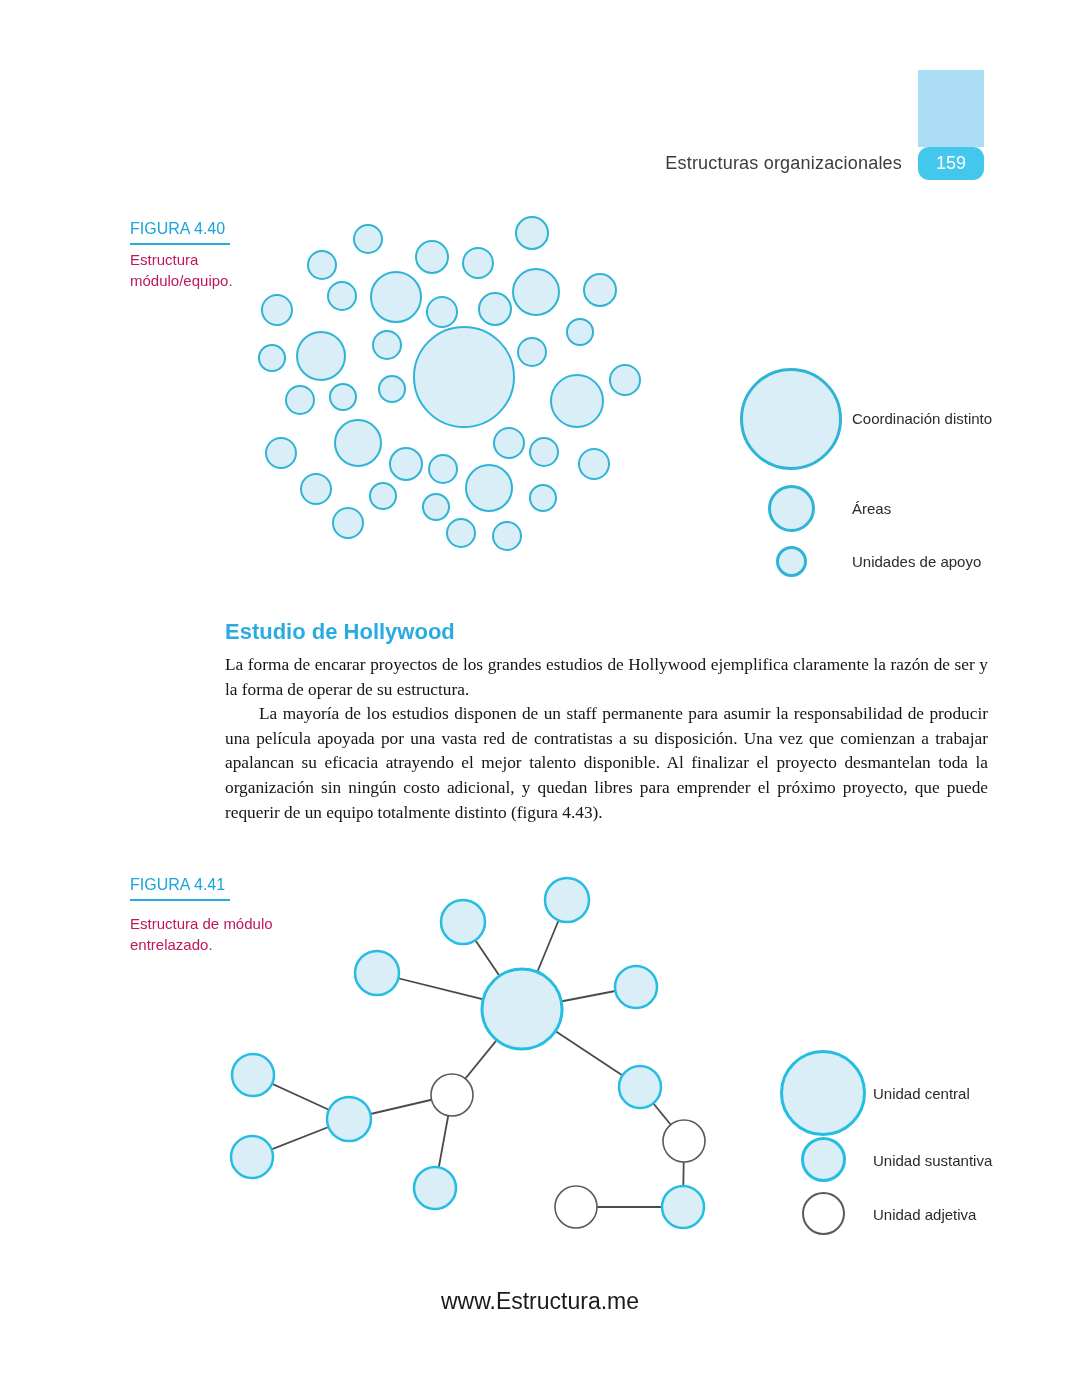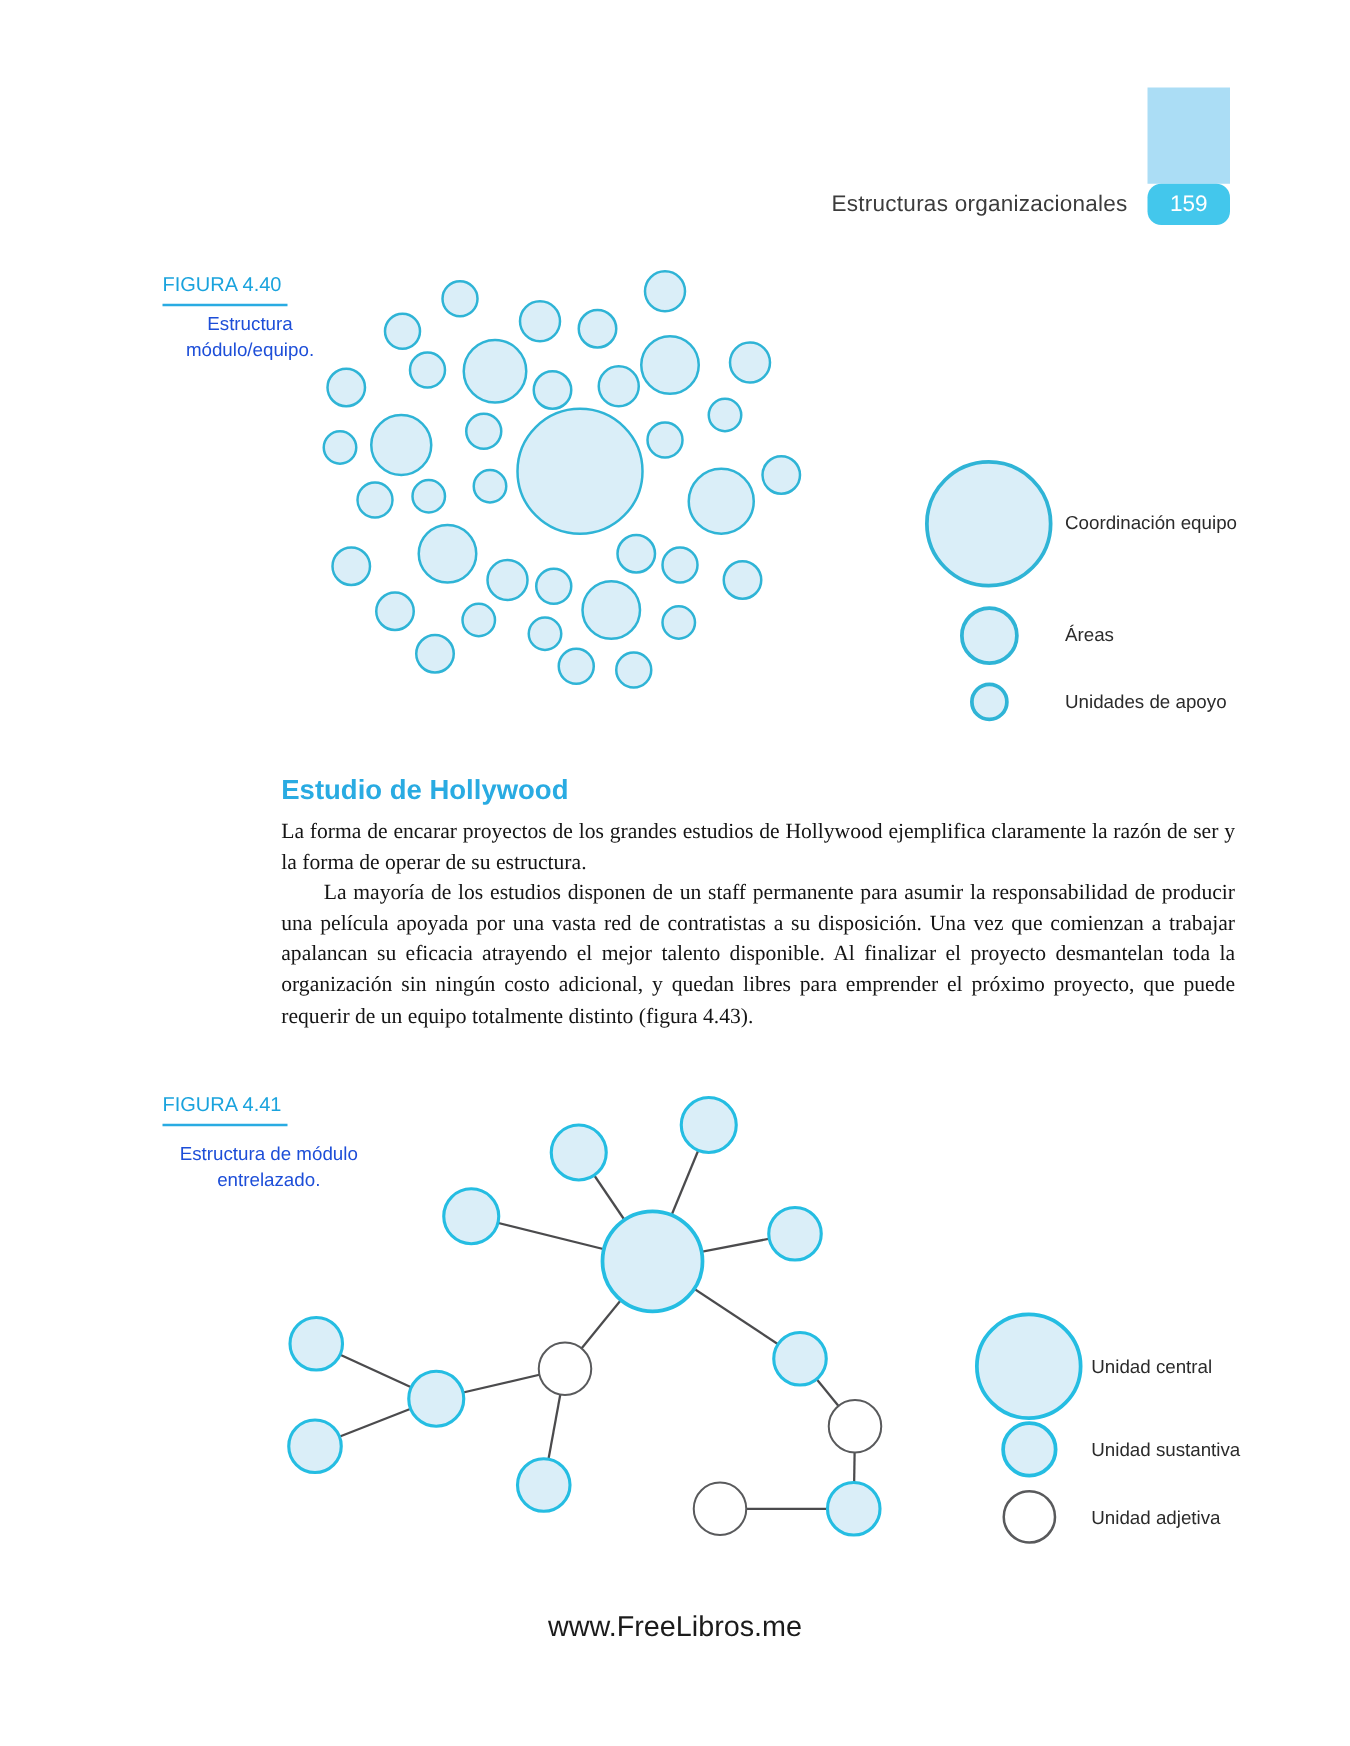--- a/index.html
+++ b/index.html
@@ -17,21 +17,21 @@
   .tab-light { position:absolute; left:918px; top:70px; width:66px; height:77px; background:#abddf5; }
   .tab-dark  { position:absolute; left:918px; top:147px; width:66px; height:33px; background:#43c7ec;
                color:#ffffff; font-size:18px; display:flex; align-items:center; justify-content:center;border-radius:11px; }
 
   
   .fig-label {
     position:absolute; left:130px; color:#1aa3dd; font-size:16px;
     padding-bottom:5px; border-bottom:2px solid #29abe2; width:100px; white-space:nowrap;
   }
   .fig-caption {
-    position:absolute; left:130px; font-size:15px; color:#1d4ed8; line-height:1.38;text-align:center;
+    position:absolute; left:130px; font-size:15px; color:#be185d; line-height:1.38;
   }
   #fig40-label { top:220px; }
   #fig40-caption { top:250px; width:140px; }
   #fig41-label { top:876px; }
   #fig41-caption { top:914px; width:170px; }
 
   svg.fig { position:absolute; }
   #fig40-svg { left:250px; top:210px; width:400px; height:350px; }
   #fig41-svg { left:220px; top:868px; width:495px; height:372px; }
 
@@ -120,21 +120,21 @@
       <circle cx="383" cy="496" r="13" fill="#daeef8" stroke="#2fb4d6" stroke-width="2"></circle>
       <circle cx="436" cy="507" r="13" fill="#daeef8" stroke="#2fb4d6" stroke-width="2"></circle>
       <circle cx="489" cy="488" r="23" fill="#daeef8" stroke="#2fb4d6" stroke-width="2"></circle>
       <circle cx="543" cy="498" r="13" fill="#daeef8" stroke="#2fb4d6" stroke-width="2"></circle>
       <circle cx="348" cy="523" r="15" fill="#daeef8" stroke="#2fb4d6" stroke-width="2"></circle>
       <circle cx="461" cy="533" r="14" fill="#daeef8" stroke="#2fb4d6" stroke-width="2"></circle>
       <circle cx="507" cy="536" r="14" fill="#daeef8" stroke="#2fb4d6" stroke-width="2"></circle>
     </svg>
 
   <div class="lgd-circle" id="lgd40-c1"></div>
-  <div class="lgd-label" id="lgd40-l1">Coordinación equipo</div>
+  <div class="lgd-label" id="lgd40-l1">Coordinación distinto</div>
   <div class="lgd-circle" id="lgd40-c2"></div>
   <div class="lgd-label" id="lgd40-l2">Áreas</div>
   <div class="lgd-circle" id="lgd40-c3"></div>
   <div class="lgd-label" id="lgd40-l3">Unidades de apoyo</div>
 
   <div class="section-heading">Estudio de Hollywood</div>
   <div class="body-text">
     <p>La forma de encarar proyectos de los grandes estudios de Hollywood ejemplifica claramente la razón de ser y la forma de operar de su estructura.</p>
     <p class="indent">La mayoría de los estudios disponen de un staff permanente para asumir la responsabilidad de producir una película apoyada por una vasta red de contratistas a su disposición. Una vez que comienzan a trabajar apalancan su eficacia atrayendo el mejor talento disponible. Al finalizar el proyecto desmantelan toda la organización sin ningún costo adicional, y quedan libres para emprender el próximo proyecto, que puede requerir de un equipo totalmente distinto (figura 4.43).</p>
   </div>
@@ -171,15 +171,15 @@
       <circle cx="576" cy="1207" r="21" fill="#ffffff" stroke="#595a5c" stroke-width="1.6"></circle>
     </svg>
 
   <div class="lgd-circle" id="lgd41-c1"></div>
   <div class="lgd-label" id="lgd41-l1">Unidad central</div>
   <div class="lgd-circle" id="lgd41-c2"></div>
   <div class="lgd-label" id="lgd41-l2">Unidad sustantiva</div>
   <div class="lgd-circle white" id="lgd41-c3"></div>
   <div class="lgd-label" id="lgd41-l3">Unidad adjetiva</div>
 
-  <div class="footer">www.FreeLibros.me</div>
+  <div class="footer">www.Estructura.me</div>
 
 </div>
 
 </body></html>

